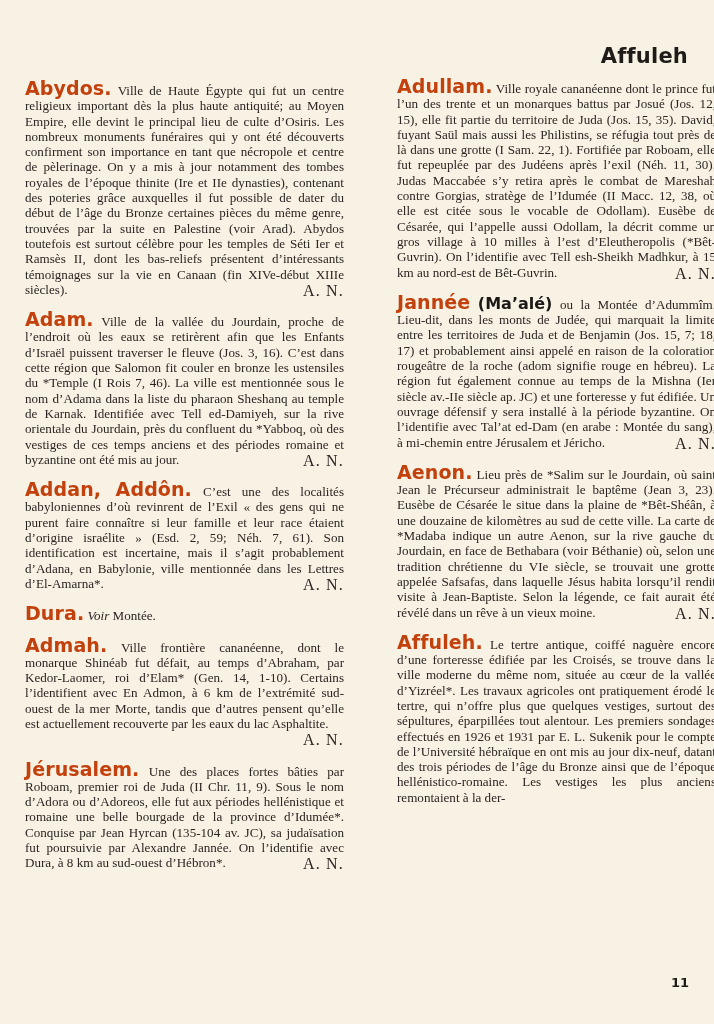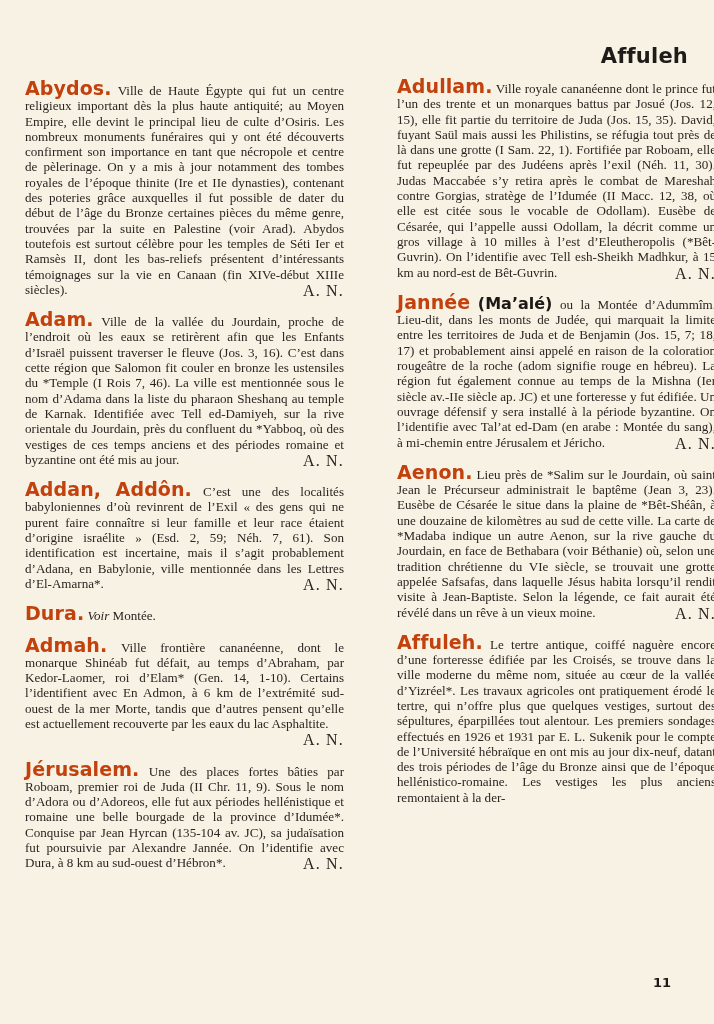--- a/index.html
+++ b/index.html
@@ -34,21 +34,21 @@
       font-family: "DejaVu Sans", "Liberation Sans", sans-serif;
       font-weight: bold; font-size: 16px; color: #1b1816;
     }
     .signature {
       float: right; font-size: 16px; letter-spacing: 1.2px;
       font-variant: small-caps; margin-top: 1px;
     }
     .body-text::after { content: ""; display: table; clear: both; }
     .italic { font-style: italic; }
     .page-number {
-      position: absolute; top: 975px; right: 43px;
+      position: absolute; top: 975px; right: 25px;
       font-family: "DejaVu Sans", "Liberation Sans", sans-serif;
       font-weight: bold; font-size: 13px; color: #1f1b19;
     }
   </style>
 </head>
 <body>
 
 <div class="running-head">Affuleh</div>
 
 <div class="col col-left">

